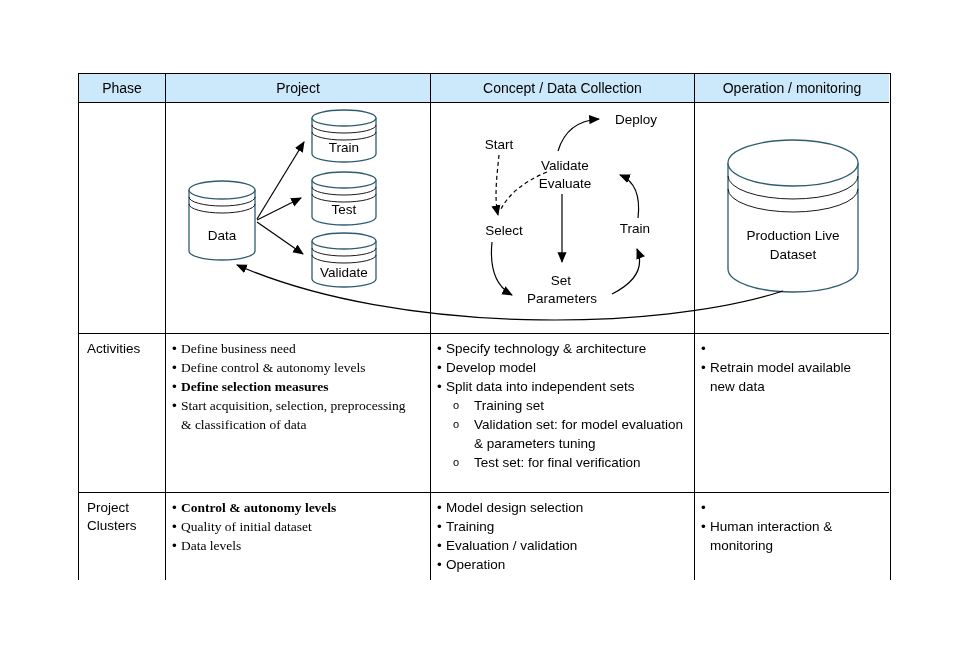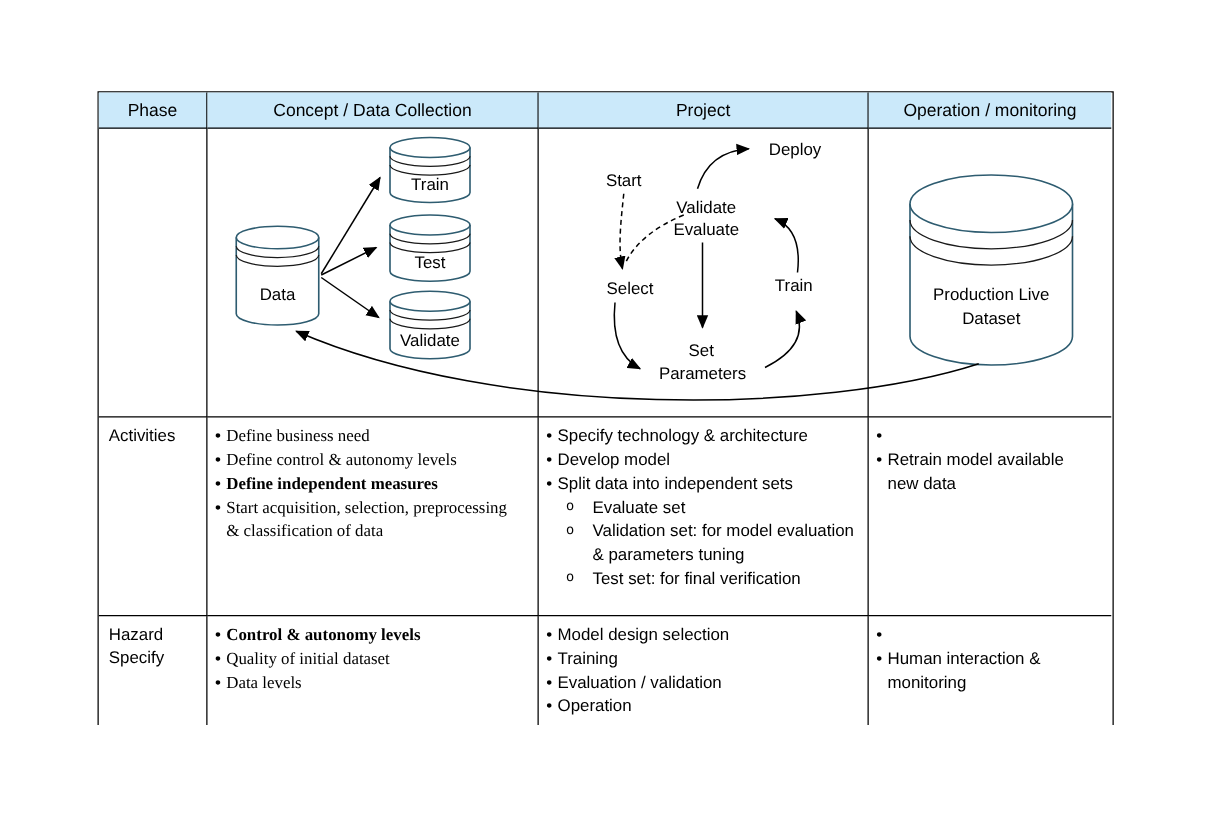--- a/index.html
+++ b/index.html
@@ -36,24 +36,24 @@
 <body>
 
 <div class="canvas">
 
   <div class="tbl">
 
     <div class="c hd">
         <span>Phase</span>
       </div>
     <div class="c hd">
+        <span>Project</span>
+      </div>
+    <div class="c hd">
         <span>Concept / Data Collection</span>
-      </div>
-    <div class="c hd">
-        <span>Project</span>
       </div>
     <div class="c hd lastcol">
         <span>Operation / monitoring</span>
       </div>
 
     <div class="c"></div>
     <div class="c"></div>
     <div class="c"></div>
     <div class="c lastcol"></div>
 
@@ -62,21 +62,21 @@
       <div class="li">
           <span class="mk">•</span>
           <span class="tx">Define business need</span>
         </div>
       <div class="li">
           <span class="mk">•</span>
           <span class="tx">Define control &amp; autonomy levels</span>
         </div>
       <div class="li">
           <span class="mk">•</span>
-          <span class="tx bold">Define independent measures</span>
+          <span class="tx bold">Define selection measures</span>
         </div>
       <div class="li">
           <span class="mk">•</span>
           <span class="tx">Start acquisition, selection, preprocessing &amp; classification of data</span>
         </div>
     </div>
     <div class="c cell project-cell">
       <div class="li">
           <span class="mk">•</span>
           <span class="tx">Specify technology &amp; architecture</span>
@@ -84,42 +84,42 @@
       <div class="li">
           <span class="mk">•</span>
           <span class="tx">Develop model</span>
         </div>
       <div class="li">
           <span class="mk">•</span>
           <span class="tx">Split data into independent sets</span>
         </div>
       <div class="li sub">
           <span class="mk">o</span>
-          <span class="tx">Evaluate set</span>
+          <span class="tx">Training set</span>
         </div>
       <div class="li sub">
           <span class="mk">o</span>
           <span class="tx">Validation set: for model evaluation &amp; parameters tuning</span>
         </div>
       <div class="li sub">
           <span class="mk">o</span>
           <span class="tx">Test set: for final verification</span>
         </div>
     </div>
     <div class="c cell op lastcol">
       <div class="li">
           <span class="mk">•</span>
         </div>
       <div class="li">
           <span class="mk">•</span>
           <span class="tx">Retrain model available new data</span>
         </div>
     </div>
 
-    <div class="c rl lastrow">Hazard Specify</div>
+    <div class="c rl lastrow">Project Clusters</div>
     <div class="c cell concept-cell lastrow">
       <div class="li">
           <span class="mk">•</span>
           <span class="tx bold">Control &amp; autonomy levels</span>
         </div>
       <div class="li">
           <span class="mk">•</span>
           <span class="tx">Quality of initial dataset</span>
         </div>
       <div class="li">

